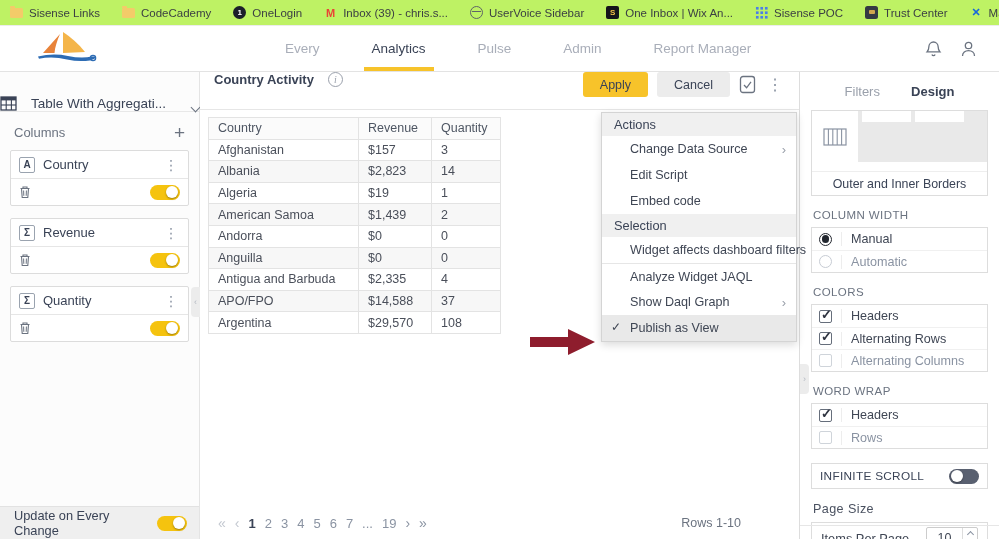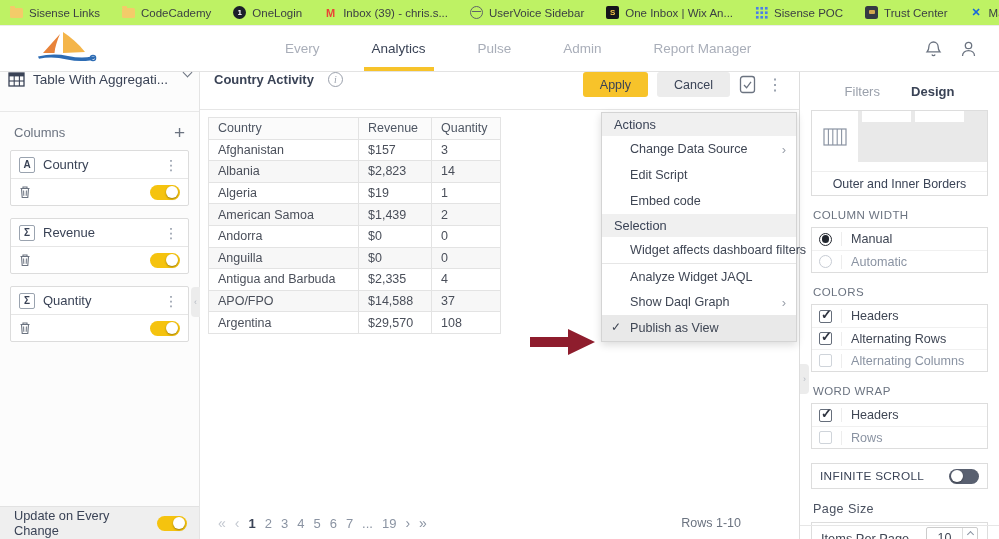--- a/index.html
+++ b/index.html
@@ -37,21 +37,21 @@
   .nav-item.active::after { content:""; position:absolute; left:-8px; right:-8px; bottom:0; height:4px; background:#f7c32a; }
   .hdr-icons { margin-left:auto; margin-right:22px; display:flex; gap:18px; align-items:center; }
   .hdr-icons svg { display:block; cursor:pointer; }
 
   
   .workspace { display:flex; height:467px; }
 
   
   .left-panel { width:200px; background:#fcfcfc; border-right:1px solid #e4e4e4;
     display:flex; flex-direction:column; position:relative; }
-  .lp-head { height:40px; border-bottom:1px solid #e8e8e8; display:flex; align-items:flex-start; padding:0 8px; gap:8px; cursor:pointer; }
+  .lp-head { height:40px; border-bottom:1px solid #e8e8e8; display:flex; align-items:flex-end; padding:0 0; gap:14px; cursor:pointer; }
   .lp-head-label { font-size:13.5px; color:#3a4356; flex:1; white-space:nowrap; overflow:hidden; }
   .chev-down { width:7px; height:7px; border-right:1.6px solid #6b7380; border-bottom:1.6px solid #6b7380; transform:rotate(45deg); margin-top:-3px; }
   .columns-row { display:flex; align-items:center; justify-content:space-between; padding:13px 14px 10px 14px; }
   .columns-label { color:#6b7380; font-size:13px; }
   .plus-btn { color:#6b7380; font-size:19px; font-weight:300; line-height:14px; cursor:pointer; }
   .field-card { margin:0 10px 12px 10px; border:1px solid #dcdcdc; background:#fff; border-radius:2px; }
   .field-top { height:27px; display:flex; align-items:center; padding:0 8px; gap:8px; }
   .badge { width:16px; height:16px; border:1px solid #9aa3af; border-radius:2px; font-size:10px; font-weight:bold;
     display:flex; align-items:center; justify-content:center; color:#3a4356; background:#fff; }
   .field-label { flex:1; font-size:13px; color:#3a4356; }

